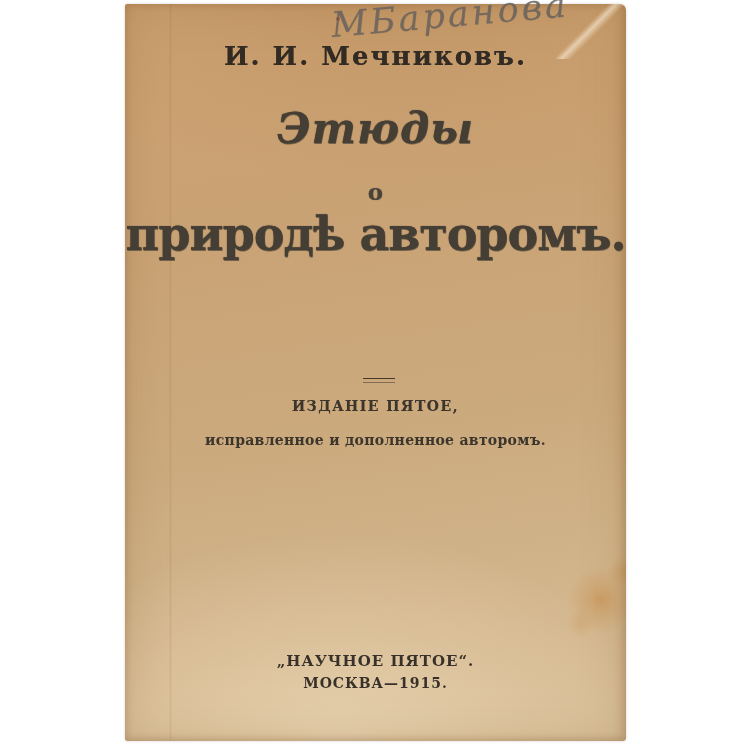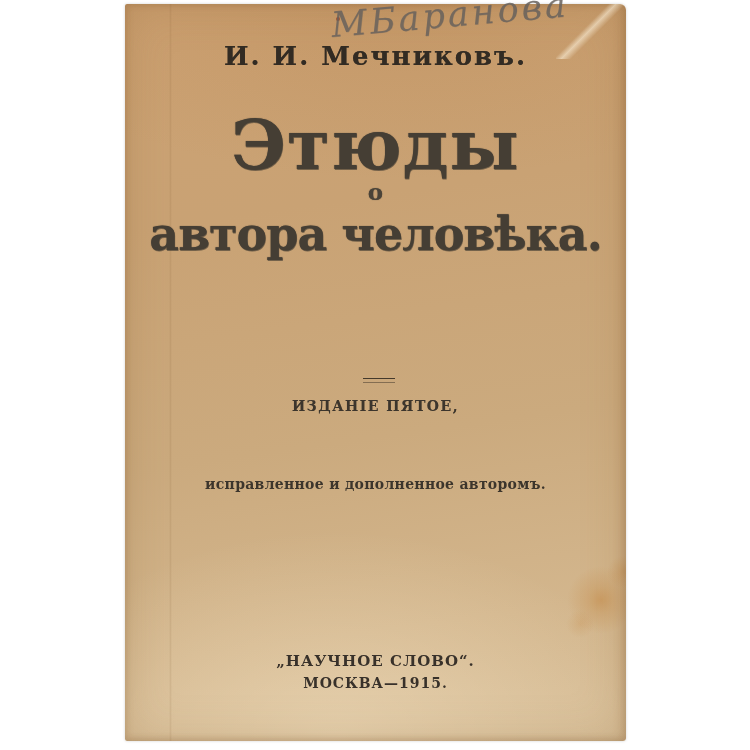--- a/index.html
+++ b/index.html
@@ -97,25 +97,26 @@
     top: 37px;
     font-size: 26px;
     font-weight: bold;
     letter-spacing: 2px;
     color: #322b23;
     text-shadow: 0 0 0.6px rgba(50,43,35,0.7);
   }
 
   .title-1 {
     top: 100px;
-    font-size: 69px;
+    font-size: 42px;
     font-weight: bold;
     letter-spacing: 1px;
     color: #453e34;
     text-shadow: 0 0 1px rgba(69,62,52,0.85), 0.5px 0.5px 0.5px rgba(69,62,52,0.6);
+    font-style: italic;
   }
   .title-2 {
     top: 174px;
     font-size: 23px;
     font-weight: bold;
     color: #4a4338;
     text-shadow: 0 0 1px rgba(74,67,56,0.8);
   }
   .title-3 {
     top: 203px;
@@ -152,21 +153,20 @@
     color: #3c352c;
     font-weight: bold;
     text-shadow: 0 0 0.4px rgba(60,53,44,0.5);
   }
   .edition-2 {
     top: 428px;
     font-size: 14px;
     letter-spacing: 0.3px;
     color: #3c352c;
     font-weight: bold;
-    margin-top: 44px;
   }
 
   .publisher {
     top: 648px;
     font-size: 15px;
     letter-spacing: 1px;
     color: #38312a;
     font-weight: bold;
   }
   .city-year {
@@ -186,27 +186,27 @@
     <span class="ink-dot"></span>
 
     <div class="handwriting">МБаранова</div>
 
     <div class="block author">И. И. Мечниковъ.</div>
 
     <div class="block title-1">Этюды</div>
 
     <div class="block title-2">о</div>
 
-    <div class="block title-3">автора человѣка.</div>
+    <div class="block title-3">природѣ авторомъ.</div>
 
 
     <div class="divider"></div>
 
     <div class="block edition-1">ИЗДАНІЕ ПЯТОЕ,</div>
 
     <div class="block edition-2">исправленное и дополненное авторомъ.</div>
 
-    <div class="block publisher">„НАУЧНОЕ СЛОВО“.</div>
+    <div class="block publisher">„НАУЧНОЕ ПЯТОЕ“.</div>
 
     <div class="block city-year">МОСКВА—1915.</div>
 
   </div>
 </div>
 
 </body></html>

